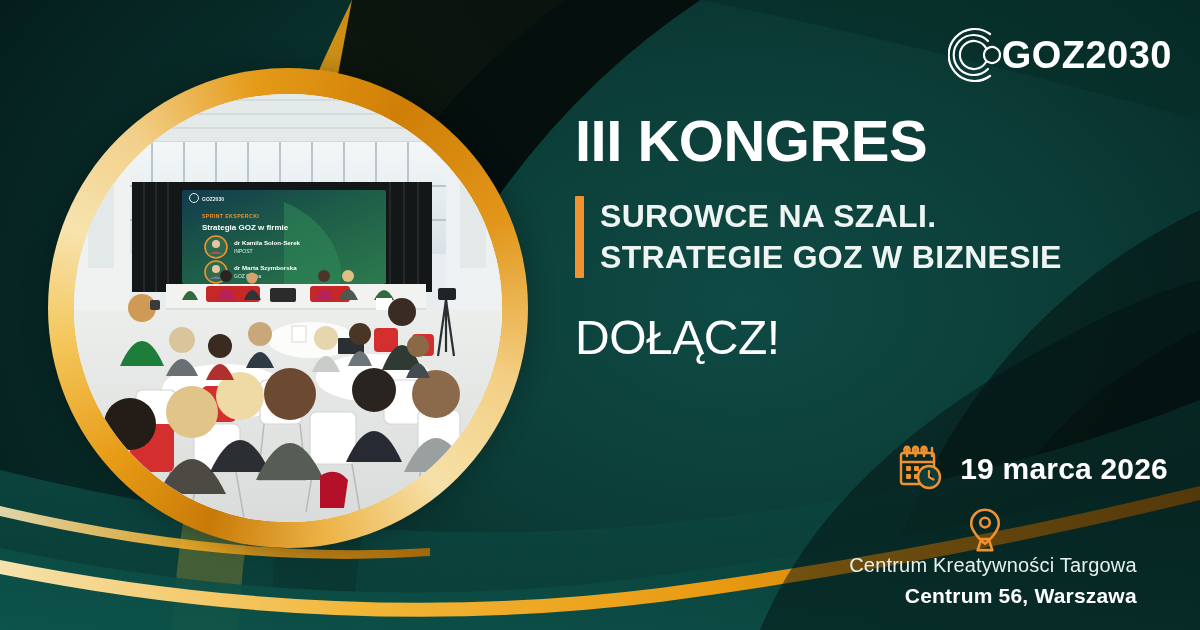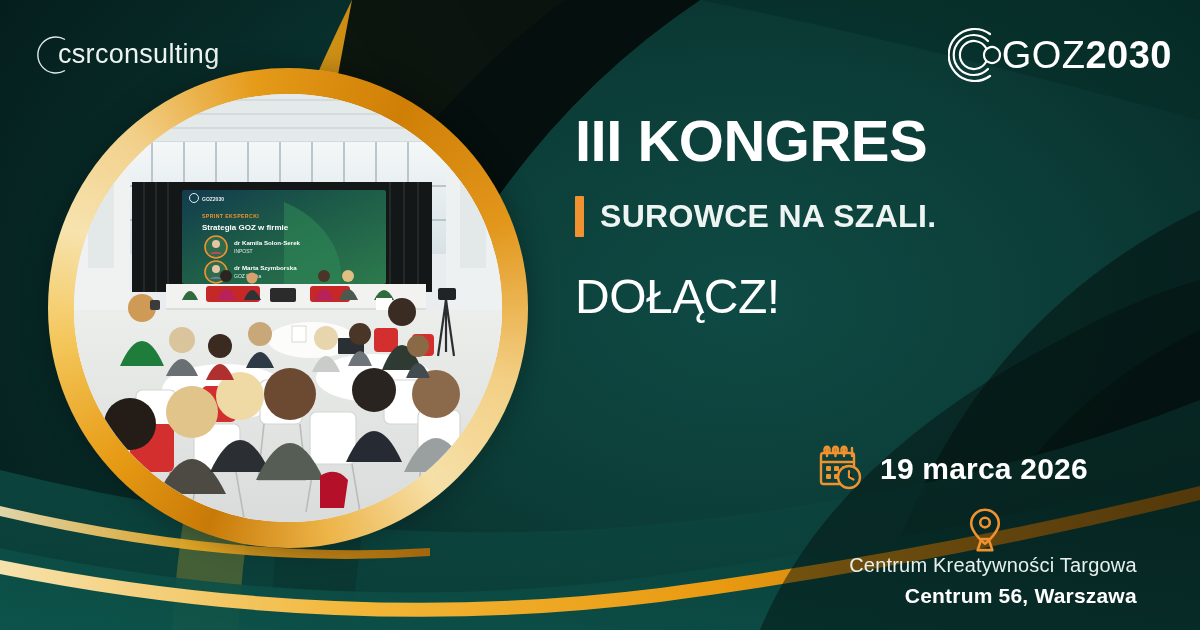--- a/index.html
+++ b/index.html
@@ -24,21 +24,21 @@
   .logo-csr-arc { position:absolute; left:0; top:4px; width:46px; height:46px; }
   .logo-csr-text {
     position:relative; margin-left:26px; color:#ecf3f1; font-size:27px;
     letter-spacing:0.3px; font-weight:300; white-space:nowrap;
   }
 
   
   .logo-goz { position:absolute; right:28px; top:22px; display:flex; align-items:center; height:66px; }
   .logo-goz-mark { width:60px; height:60px; flex:0 0 60px; }
   .logo-goz-text { margin-left:-6px; color:#ffffff; font-size:38px; letter-spacing:0.5px; white-space:nowrap; }
-  .logo-goz-text .g1 { font-weight:400; }
+  .logo-goz-text .g1 { font-weight:700; }
   .logo-goz-text .g2 { font-weight:700; }
 
   
   .photo-wrap { position:absolute; left:48px; top:68px; width:480px; height:480px; }
   .photo-ring {
     position:absolute; inset:0; border-radius:50%;
     background:
       conic-gradient(from 200deg,
         #c87a07 0deg, #e79a13 28deg, #f4c75c 62deg, #f7e3ae 90deg,
         #f2d08b 118deg, #e59a18 152deg, #cf7f06 190deg, #e2961a 228deg,
@@ -64,21 +64,21 @@
   .subtitle-bar { width:9px; background:#f0922f; flex:0 0 9px; border-radius:1px; }
   .subtitle-text {
     margin-left:16px; color:#eef4f2; font-size:32px; font-weight:700;
     line-height:1.28; letter-spacing:0.3px; white-space:nowrap;
   }
 
   .cta { margin-top:32px; color:#ffffff; font-size:48px; font-weight:400; letter-spacing:-0.5px; }
 
   
   .info { position:absolute; right:32px; bottom:20px; width:350px; }
-  .info-row { display:flex; align-items:center; }
+  .info-row { display:flex; align-items:center; justify-content:flex-end; }
   .info-row + .info-row { margin-top:12px;flex-direction:column; }
   .info-icon { flex:0 0 46px; width:46px; height:50px; margin-right:16px; }
   .info-date { color:#ffffff; font-size:30px; font-weight:700; letter-spacing:0.2px; white-space:nowrap; }
   .info-venue { text-align:right; }
   .info-venue-name {
     color:#e8f0ee; font-size:20px; font-weight:300; letter-spacing:0.2px;
     white-space:nowrap; line-height:1.35;
   }
   .info-venue-addr {
     color:#ffffff; font-size:21px; font-weight:700; letter-spacing:0.2px;
@@ -134,26 +134,20 @@
 
       <path d="M0,470 Q360,560 700,520 Q980,488 1200,400 L1200,630 L0,630 Z" fill="url(#tealSoft)" opacity="0.75"></path>
       <path d="M0,548 Q330,618 640,578 Q920,542 1200,470 L1200,630 L0,630 Z" fill="url(#tealMid)" opacity="0.9"></path>
       <path d="M0,560 Q340,628 660,588 Q930,552 1200,486 L1200,500 Q930,566 660,602 Q340,642 0,574 Z" fill="url(#goldLine)"></path>
       <path d="M0,506 Q230,560 430,548 L430,556 Q230,570 0,516 Z" fill="url(#goldLine2)" opacity="0.9"></path>
 
       <path d="M760,630 Q830,460 1060,340 Q1140,296 1200,280 L1200,630 Z" fill="#031210" opacity="0.5"></path>
     </svg>
   </div>
 
-  <div class="logo-csr">
-    <svg class="logo-csr-arc" viewBox="0 0 46 46">
-      <path d="M33 7.5 A18 18 0 1 0 33 38.5" fill="none" stroke="#dfeae7" stroke-width="1.4"></path>
-    </svg>
-    <span class="logo-csr-text">csrconsulting</span>
-  </div>
 
   <div class="logo-goz">
     <svg class="logo-goz-mark" viewBox="0 0 60 60">
       <g fill="none" stroke="#ffffff" stroke-linecap="round">
         <path d="M42 9 A26 26 0 1 0 42 51" stroke-width="2.2"></path>
         <path d="M40 16 A20 20 0 1 0 40 44" stroke-width="2.2"></path>
         <path d="M38 23 A14 14 0 1 0 38 37" stroke-width="2.2"></path>
         <path d="M36 30.5 A8 8 0 1 0 36 29.5" stroke-width="2.2"></path>
       </g>
     </svg>
@@ -345,20 +339,21 @@
     </div>
   </div>
 
   <div class="headline">
     <div class="h-kongres">III KONGRES</div>
 
     <div class="subtitle-row">
       <div class="subtitle-bar"></div>
       <div class="subtitle-text">
         <div>SUROWCE NA SZALI.</div>
+        <div>STRATEGIE GOZ W BIZNESIE</div>
       </div>
     </div>
 
     <div class="cta">DOŁĄCZ!</div>
   </div>
 
   <div class="info">
 
     <div class="info-row">
       <svg class="info-icon" viewBox="0 0 46 50">

